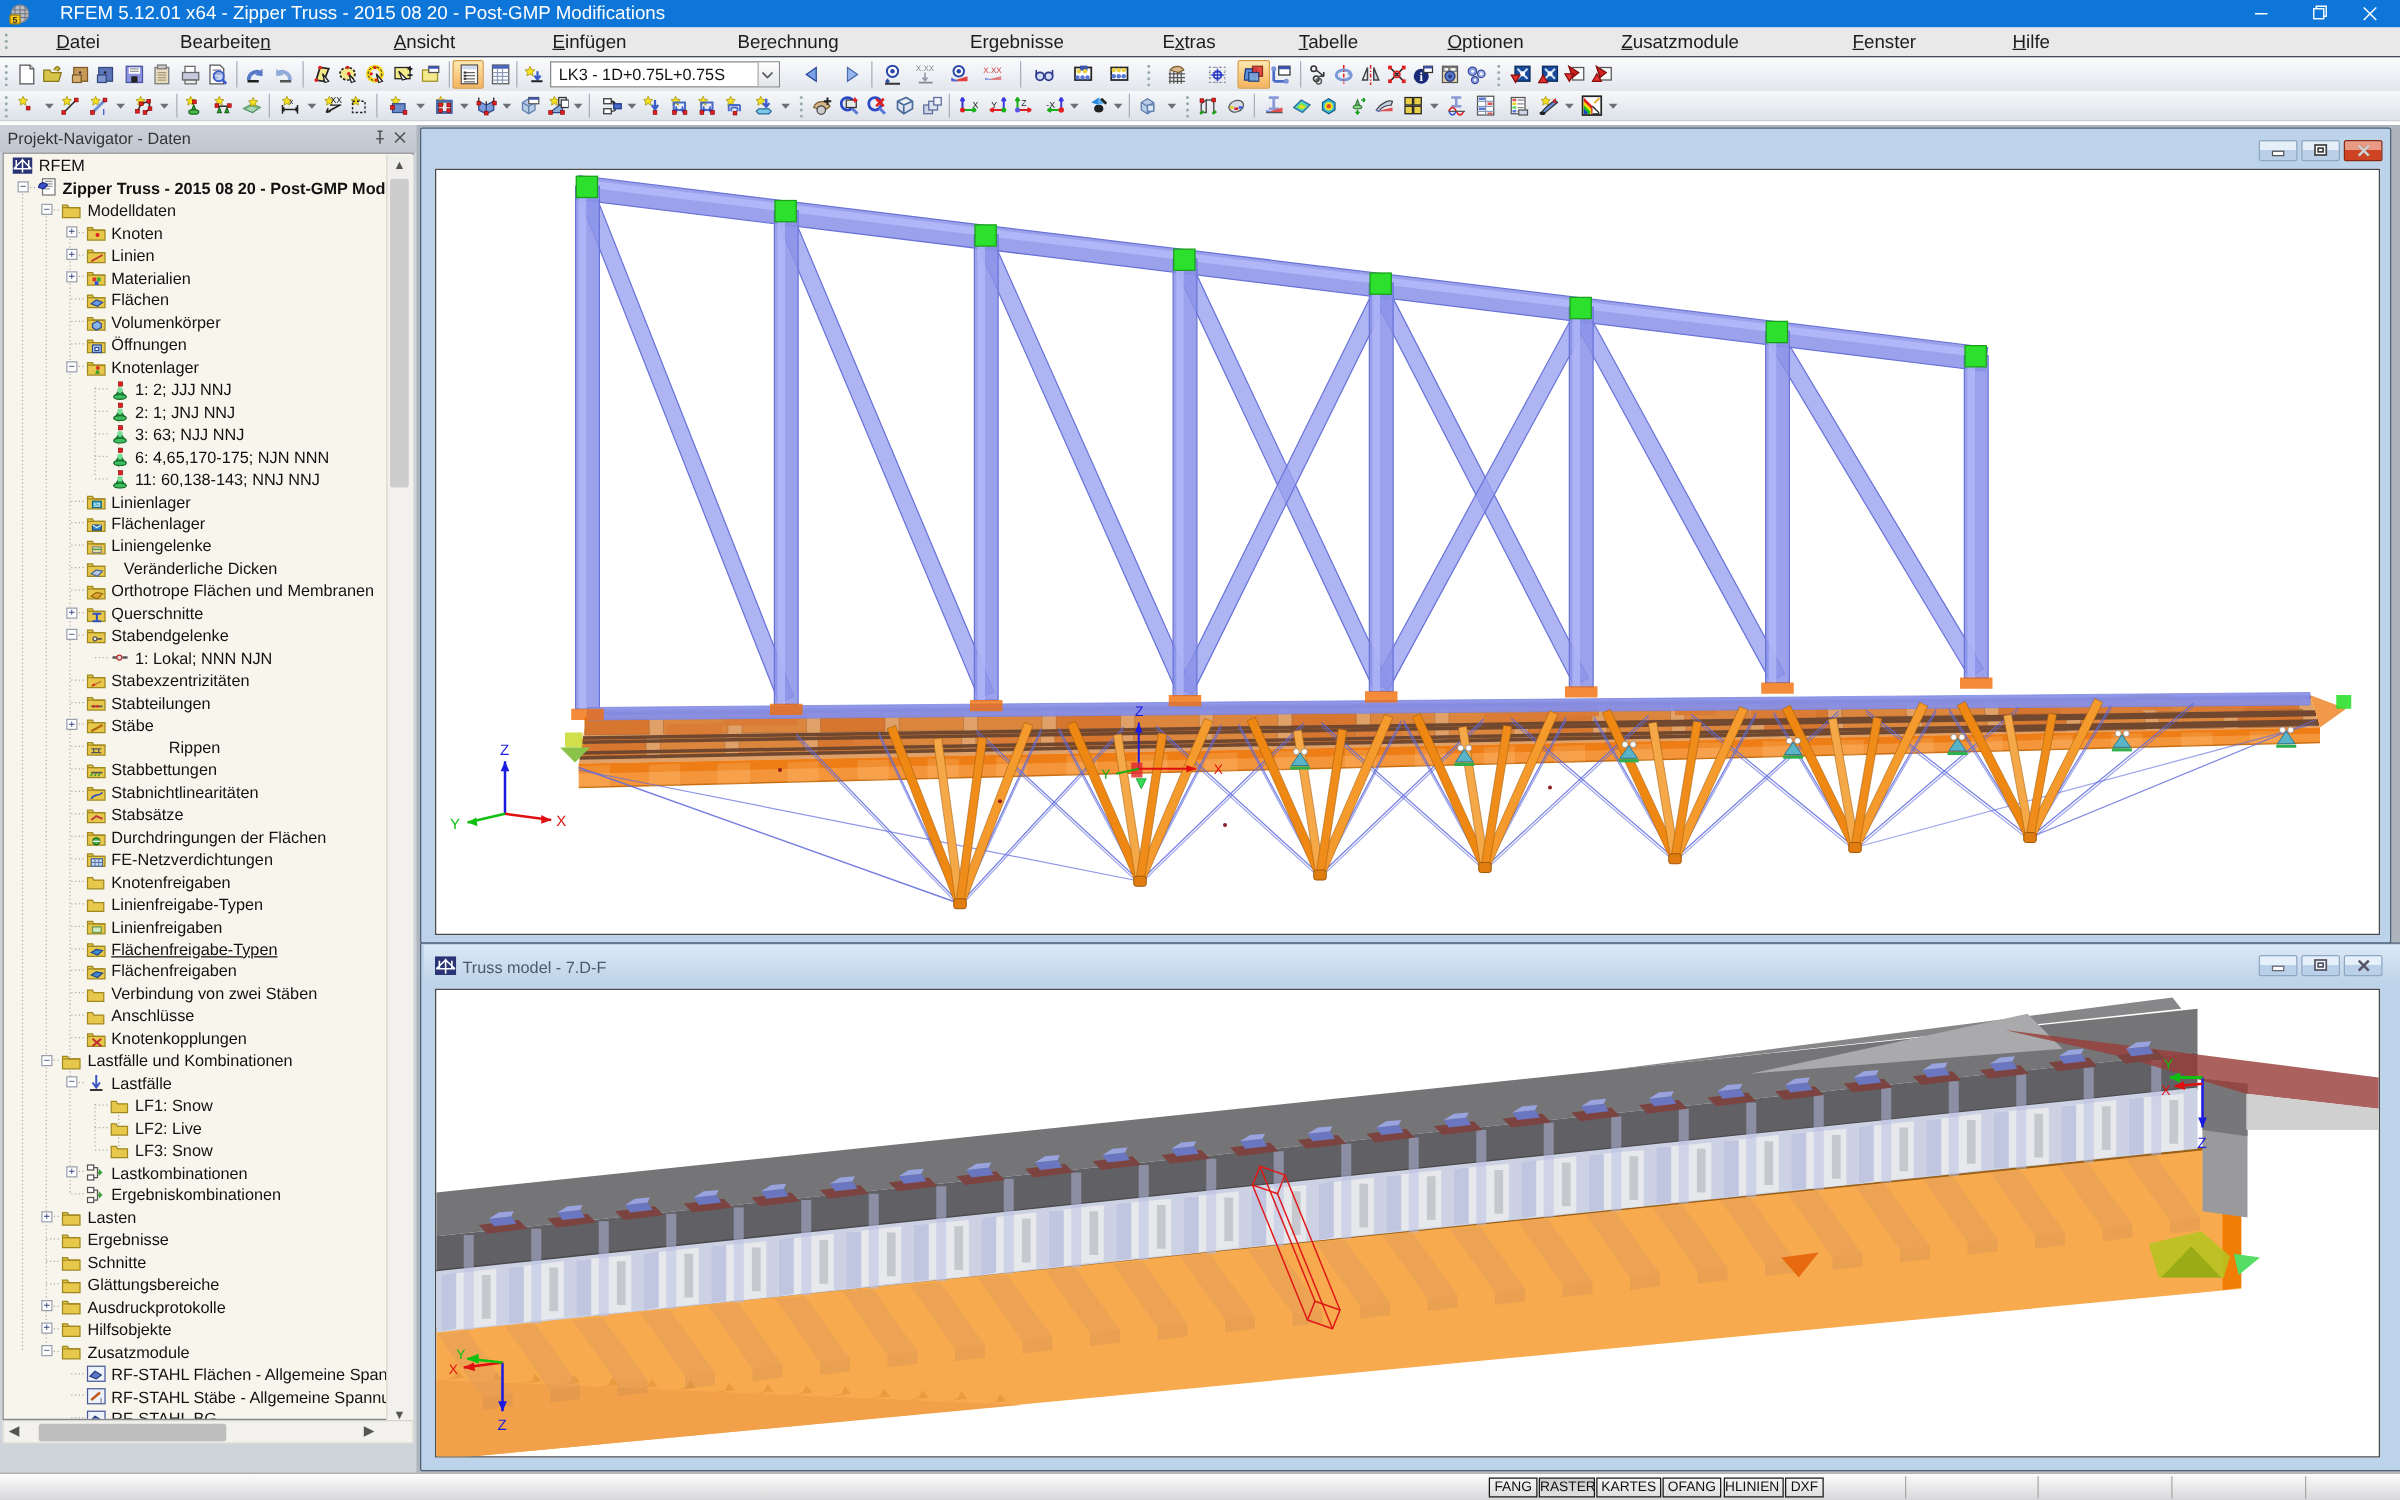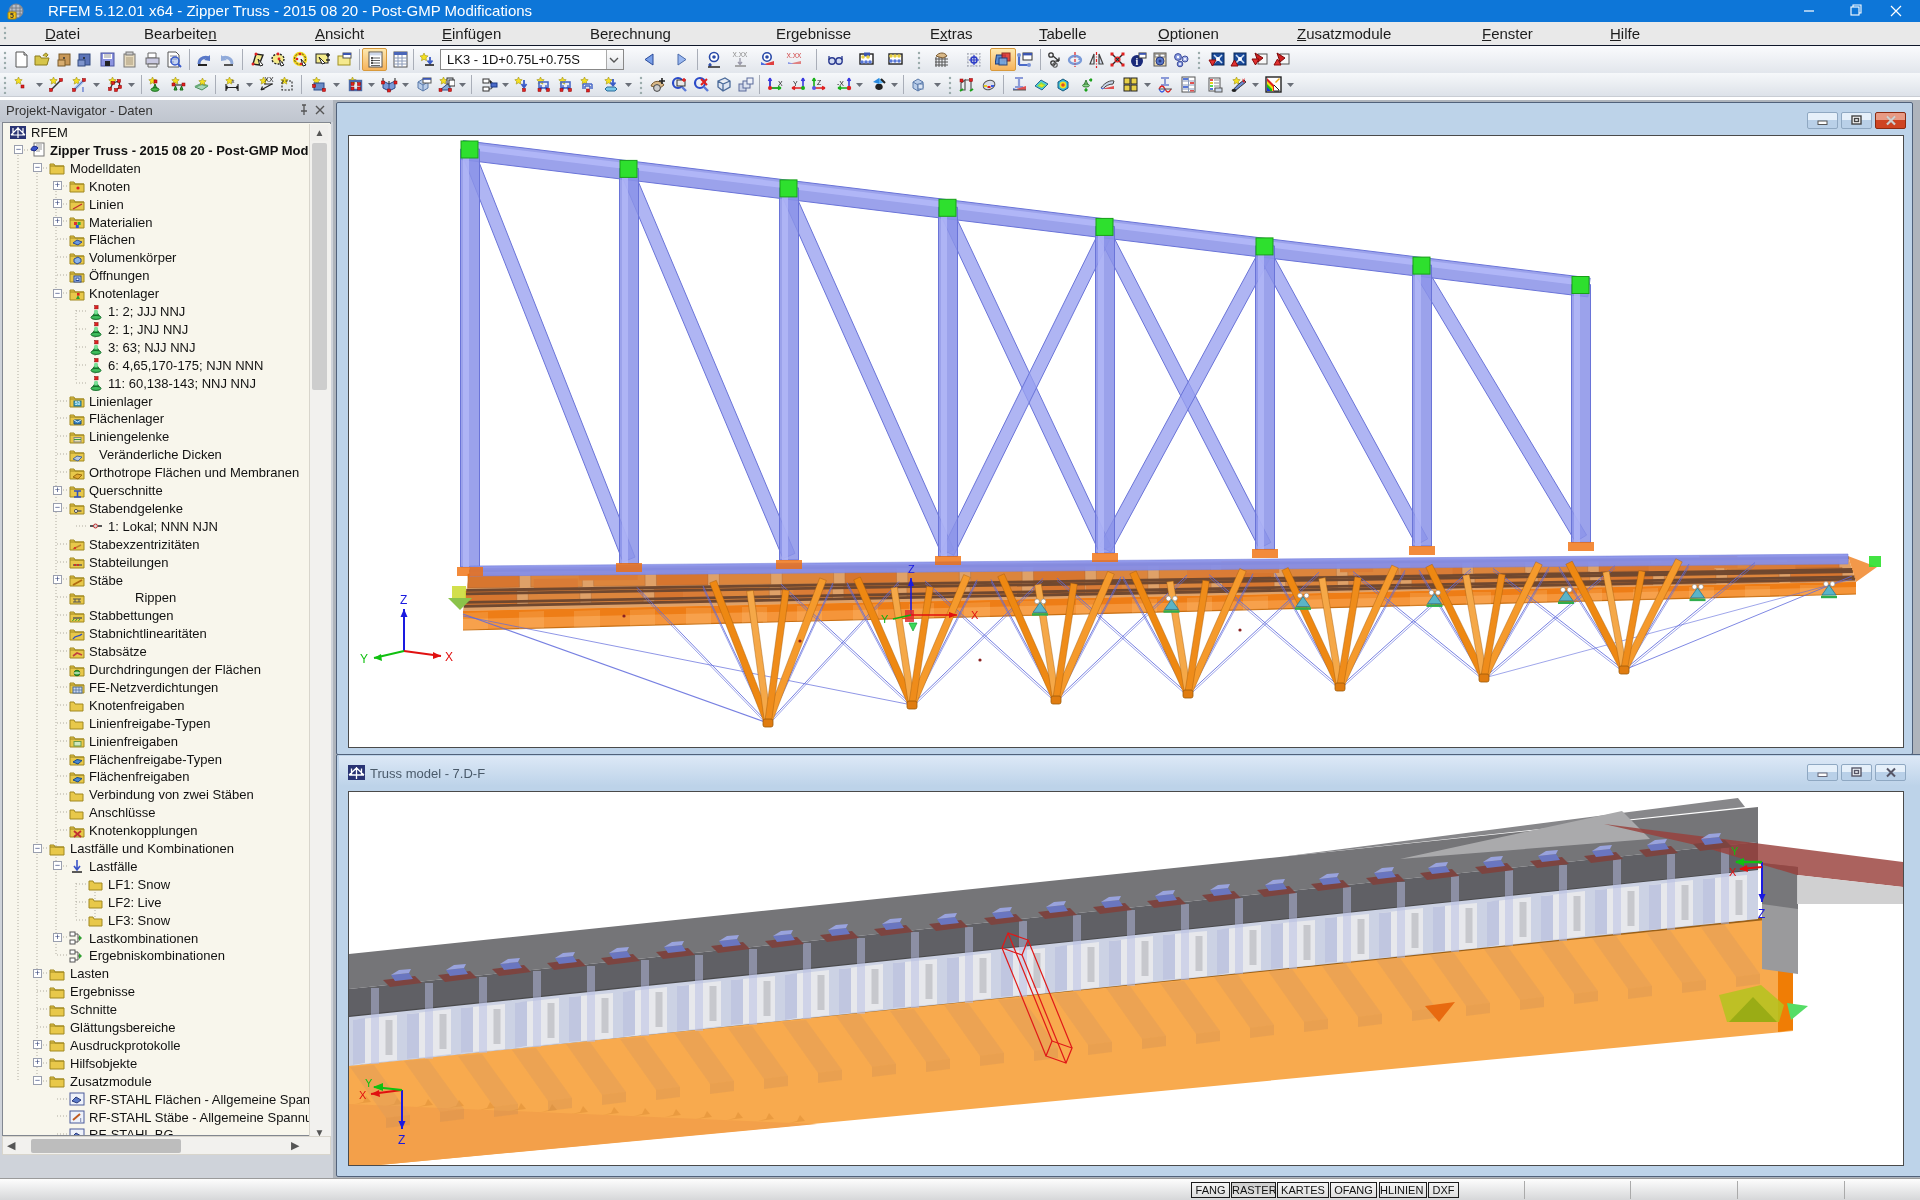--- a/index.html
+++ b/index.html
@@ -1030,21 +1030,21 @@
         <path d="M1 4 L5 4 L6 6 L15 6 L15 14 L1 14 Z" fill="#e8c84a" stroke="#a08820"></path>
         <path d="M1 6 L15 6" stroke="#a08820"></path>
         <rect x="5" y="8.5" width="7" height="4.5" fill="#d0e8c0" stroke="#6a9a4a"></rect>
       </svg>
 <div class="trow" style="left:86px;top:610.6px;">Linienfreigaben</div>
 <svg class="abs" style="left:66px;top:628.0px" width="16" height="16" viewBox="0 0 16 16">
         <path d="M1 4 L5 4 L6 6 L15 6 L15 14 L1 14 Z" fill="#e8c84a" stroke="#a08820"></path>
         <path d="M1 6 L15 6" stroke="#a08820"></path>
         <path d="M4 11 L8 8.5 L13 9.5 L9 13 Z" fill="#4888d0" stroke="#1a4a8a"></path>
       </svg>
-<div class="trow" style="left:86px;top:628.5px;">Flächenfreigabe-Typen</div>
+<div class="trow" style="left:86px;top:628.5px;text-decoration:underline;">Flächenfreigabe-Typen</div>
 <svg class="abs" style="left:66px;top:645.9px" width="16" height="16" viewBox="0 0 16 16">
         <path d="M1 4 L5 4 L6 6 L15 6 L15 14 L1 14 Z" fill="#e8c84a" stroke="#a08820"></path>
         <path d="M1 6 L15 6" stroke="#a08820"></path>
         <path d="M4 11 L8 8.5 L13 9.5 L9 13 Z" fill="#4888d0" stroke="#1a4a8a"></path>
       </svg>
 <div class="trow" style="left:86px;top:646.4px;">Flächenfreigaben</div>
 <svg class="abs" style="left:66px;top:663.8px" width="16" height="16" viewBox="0 0 16 16">
         <path d="M1 5 L5 5 L6 7 L14 7 L14 14 L1 14 Z" fill="#e8c84a" stroke="#a08820"></path>
       </svg>
 <div class="trow" style="left:86px;top:664.3px;">Verbindung von zwei Stäben</div>

